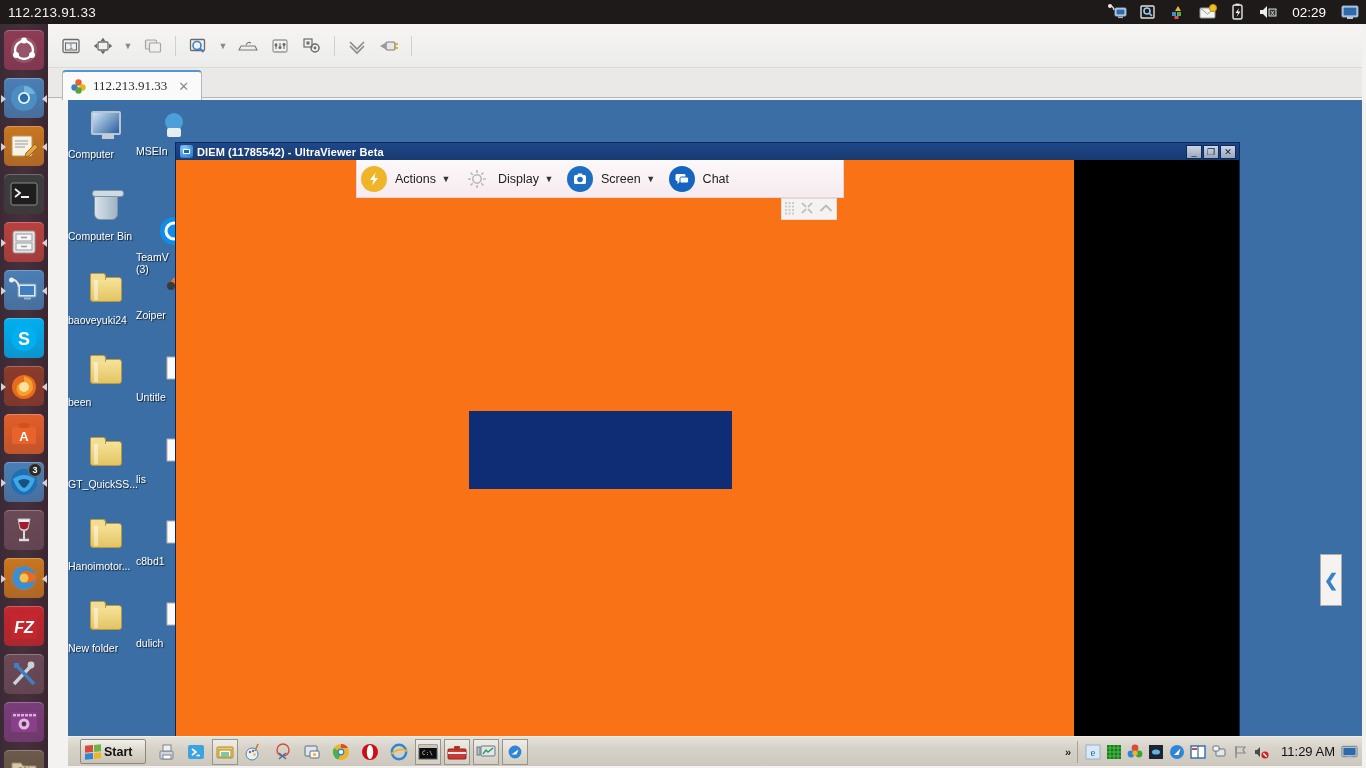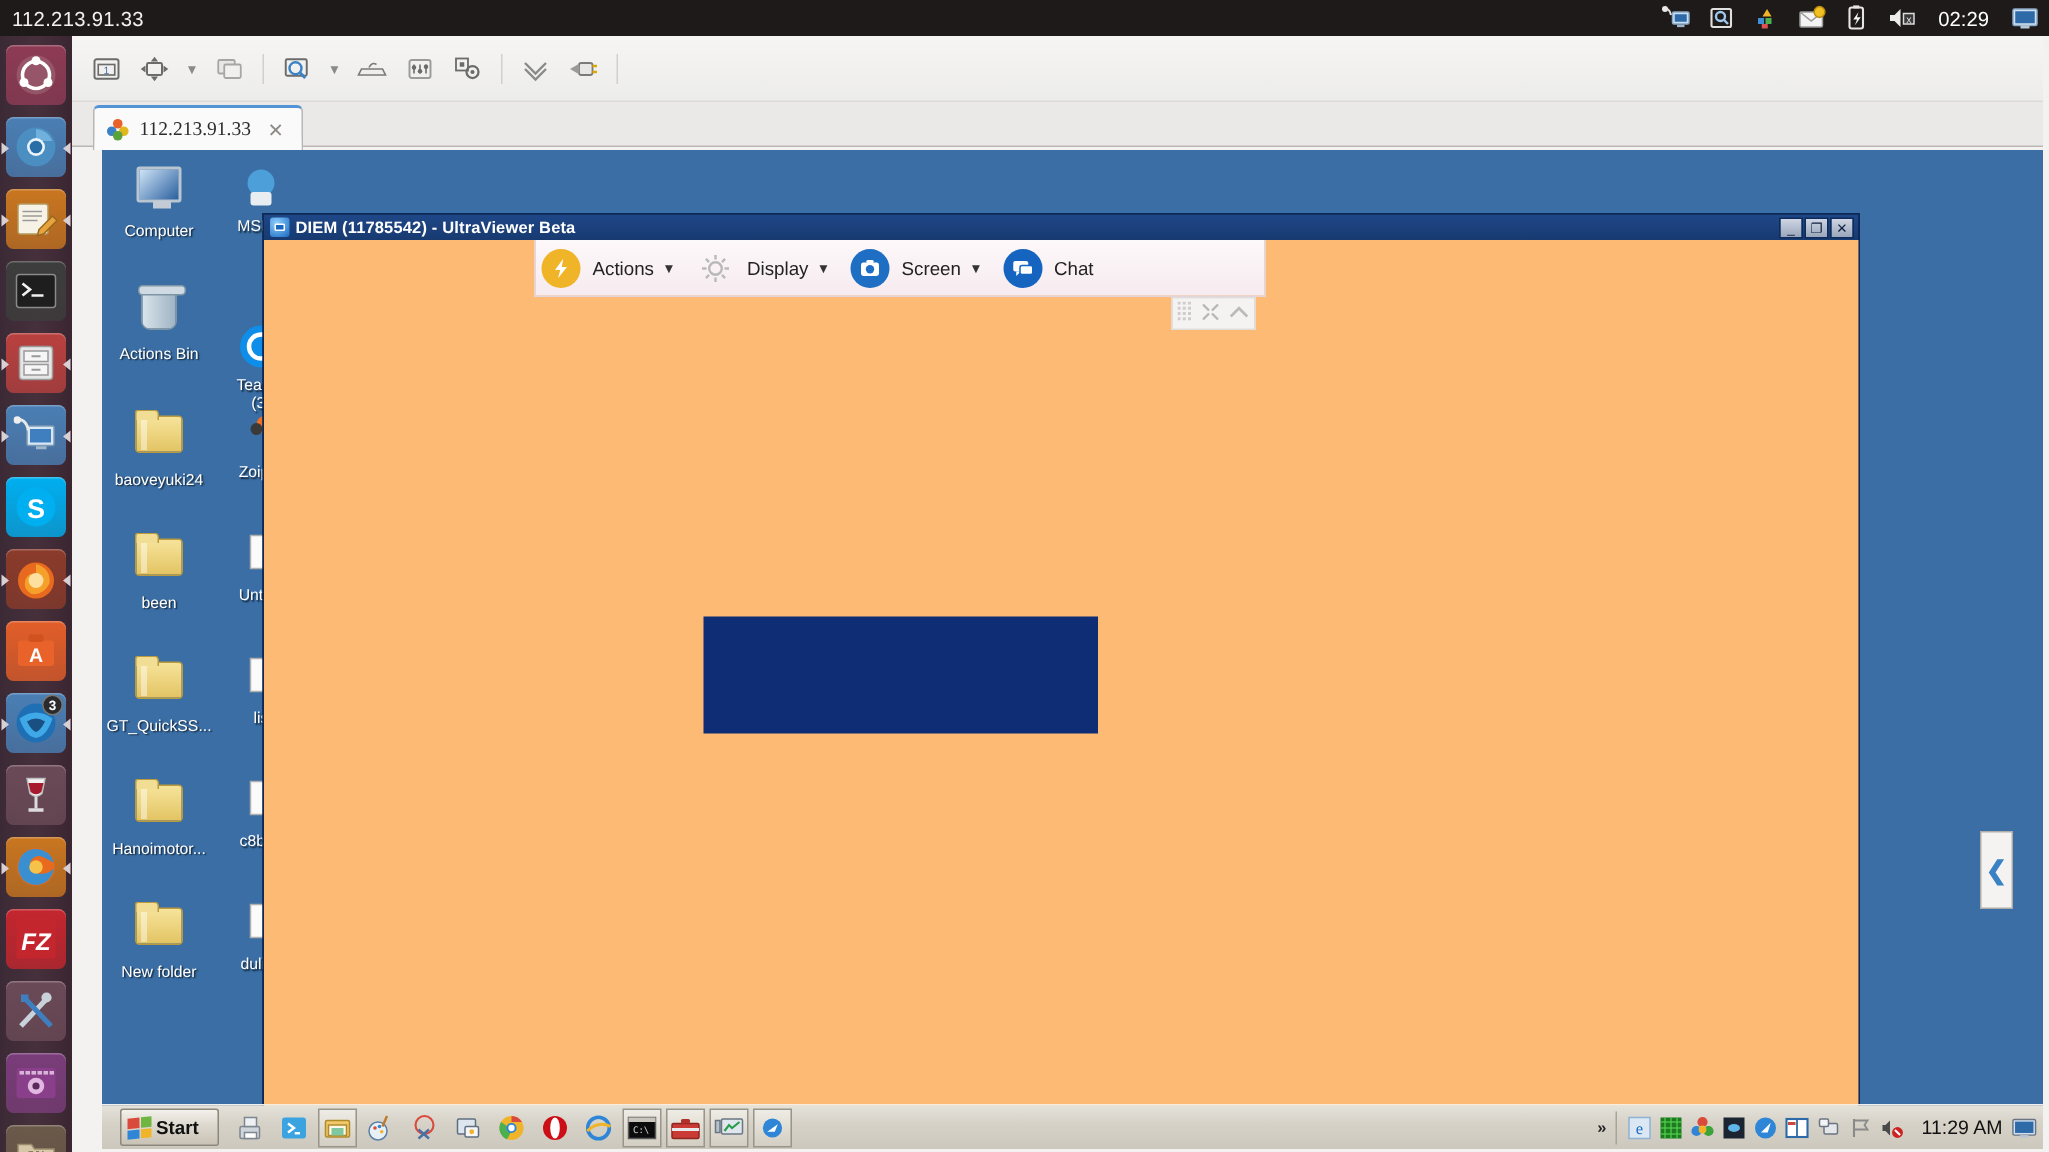--- a/index.html
+++ b/index.html
@@ -58,21 +58,21 @@
 
   
   #remote{ position:absolute; left:20px; top:76px; width:1294px; height:666px;
      background:#000; overflow:hidden; }
   #remote-desktop{ position:absolute; left:0; top:0; width:1294px; height:666px;
      background:#366a9f; }
   
   #rd-bg{ position:absolute; left:0;top:0;width:1294px;height:636px;background:#3a6ea5; }
 
   
-  .dicon{ position:absolute; width:76px; text-align:center; color:#fff;
+  .dicon{ position:absolute; width:76px; color:#fff;
      font-size:10.5px; line-height:12px; text-shadow:1px 1px 1px rgba(0,0,0,.7); }
   .dicon .gfx{ height:34px; margin:0 auto 3px; width:34px; position:relative; }
   .folder{ width:32px;height:25px;margin:5px auto 0;position:relative;
      background:linear-gradient(to bottom,#f6e39a,#e3c463); border:1px solid #b99a3f;
      border-radius:1px 3px 3px 3px; }
   .folder:before{ content:""; position:absolute; left:-1px; top:-5px; width:14px;height:6px;
      background:#f2dd95; border:1px solid #b99a3f; border-bottom:none; border-radius:2px 3px 0 0;}
   .folder:after{ content:""; position:absolute; left:3px;top:2px;width:4px;height:20px;
      background:rgba(255,255,255,.45);}
 
@@ -90,21 +90,21 @@
   #uv-title{ height:17px; background:linear-gradient(to bottom,#1f4788,#173a70);
      display:flex; align-items:center; padding:0 2px; }
   #uv-icon{ width:13px;height:13px;border-radius:2px;
      background:radial-gradient(circle at 35% 30%,#8fd0ff,#1769c0);
      margin:0 4px 0 2px; display:flex;align-items:center;justify-content:center; }
   #uv-title-text{ color:#fff; font-size:11px; font-weight:bold; letter-spacing:.1px; }
   #uv-winbtns{ margin-left:auto; display:flex; gap:1px; padding-right:1px; }
   .wbtn{ width:16px;height:14px;background:linear-gradient(to bottom,#cfd6e4,#9aa6bb);
      border:1px solid #0d2c5c; display:flex;align-items:center;justify-content:center;
      font-size:9px; color:#0a1c3a; font-family:"Liberation Sans",sans-serif;}
-  #uv-body{ position:absolute; left:0; top:17px; width:1063px; height:595px; background:#fdba74; }
+  #uv-body{ position:absolute; left:0; top:17px; width:898px; height:595px; background:#f97316; }
 
   
   #uv-float{ position:absolute; left:180px; top:0px; width:488px; height:38px;
      background:linear-gradient(to bottom,#fdf8fa,#f6ebef);
      border:1px solid #e3d4da; border-top:none; display:flex; align-items:center; }
   .uvgrp{ display:flex; align-items:center; height:38px; padding:0 4px; }
   .uvi{ width:26px;height:26px;border-radius:50%;display:flex;align-items:center;justify-content:center;
      margin-right:8px; }
   .uvlbl{ font-size:12.5px; color:#222; }
   .uvcaret{ width:20px; text-align:center; color:#333; font-size:9px; }
@@ -501,21 +501,21 @@
               <circle cx="17" cy="14" r="9" fill="#4c9fd8"></circle>
               <rect x="10" y="20" width="14" height="9" rx="2" fill="#e8edf2"></rect>
             </svg></div>
         <div>MSEIn</div>
       </div>
 
       <div class="dicon" style="left:0px;top:90px;">
         <div class="gfx">
             <div class="rbin"></div>
           </div>
-        <div>Actions Bin</div>
+        <div>Computer Bin</div>
       </div>
       <div class="dicon" style="left:68px;top:90px;white-space:pre-line;">
         <div class="gfx">
           <svg width="34" height="34" viewBox="0 0 34 34">
               <circle cx="17" cy="17" r="14" fill="#0e8ee9"></circle>
               <circle cx="17" cy="17" r="8" fill="none" stroke="#fff" stroke-width="3"></circle>
             </svg></div>
         <div>TeamV
 (3)</div>
       </div>

